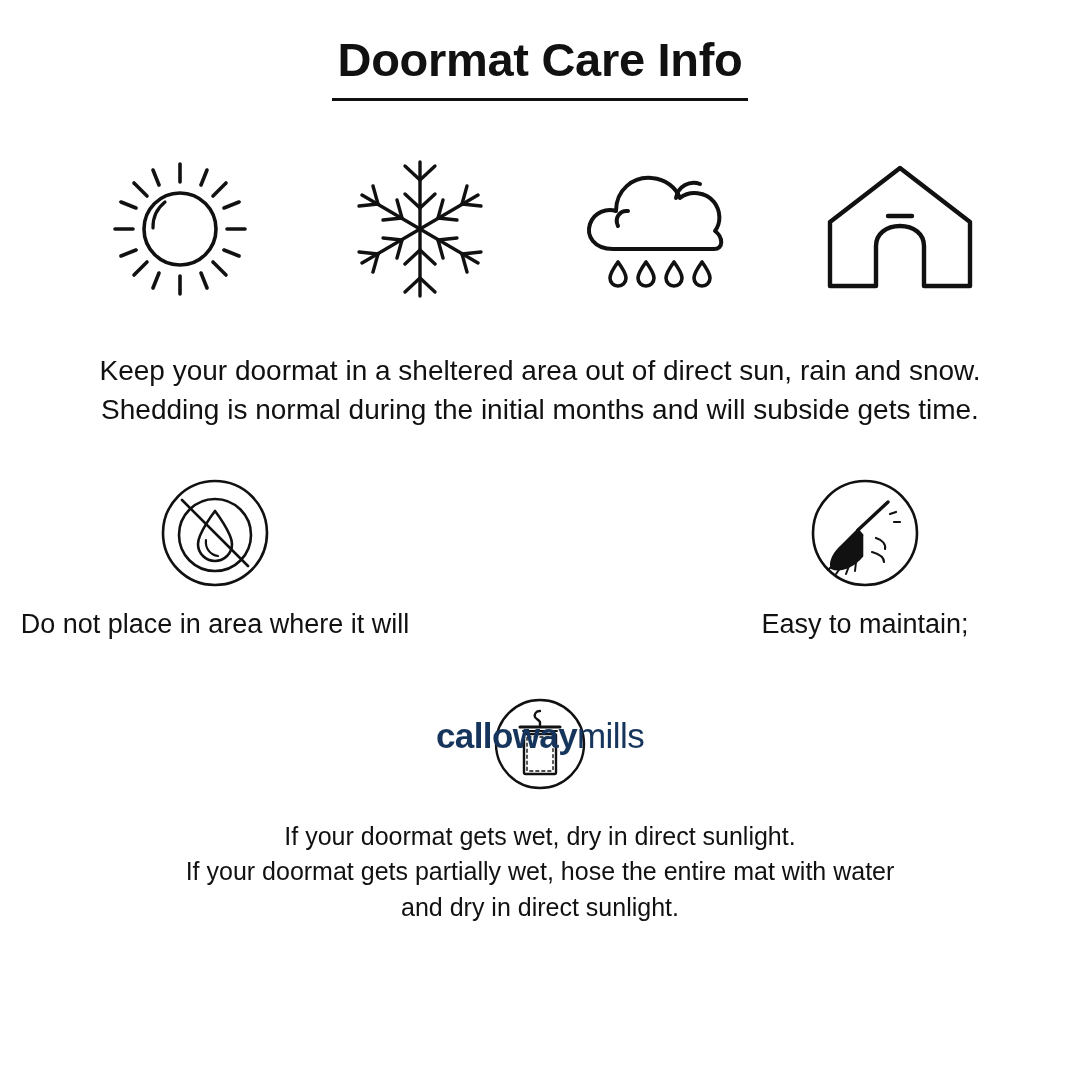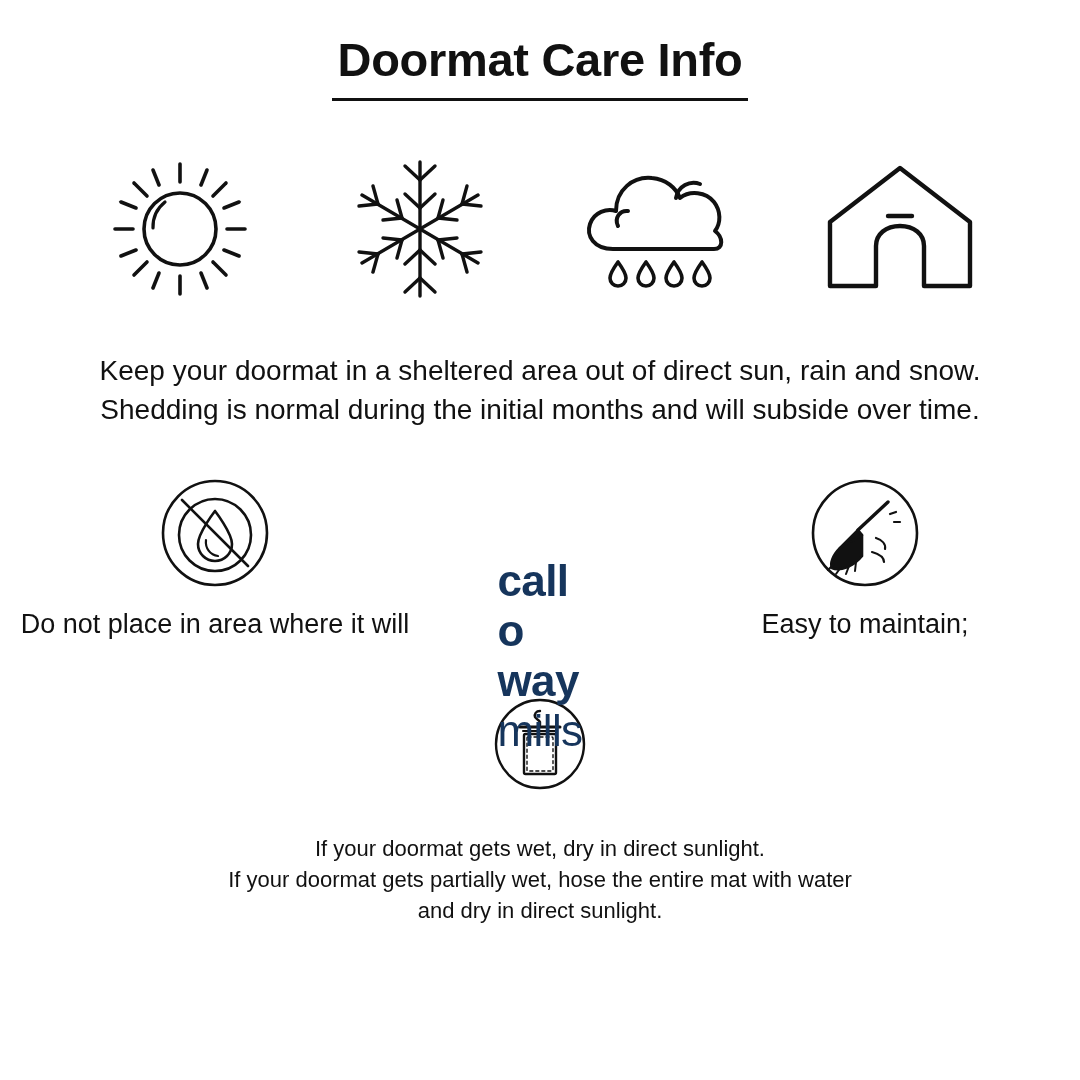--- a/index.html
+++ b/index.html
@@ -101,47 +101,46 @@
   }
 
   
   .bottom-section {
     margin-top: 46px;
     display: flex;
     flex-direction: column;
     align-items: center;
   }
   .bottom-caption {
-    margin-top: 34px;
+    margin-top: 20px;
     text-align: center;
-    font-size: 22px;
+    font-size: 25px;
     line-height: 1.42;
   }
   .bottom-caption .line {
     display: block;
     white-space: nowrap;
   }
 
   
   .logo-wrap {
     position: absolute;
     left: 0;
     right: 0;
     bottom: 44px;
     display: flex;
     justify-content: center;
     align-items: center;
   }
   .logo {
-    font-size: 44px;
+    font-size: 35px;
     font-weight: bold;
     letter-spacing: -0.6px;
     display: flex;
     align-items: baseline;
-    flex-direction: column;
   }
   .logo .part-a { color: #16355c; }
   .logo .part-b { color: #16355c; font-weight: normal; }
   .logo-dot-holder {
     position: relative;
     display: inline-block;
   }
 
   svg { display: block; }
 </style>
@@ -244,21 +243,21 @@
           <path d="M10 68 L80 14 L150 68 L150 132 L104 132 L104 92 C104 80 94 72 80 72 C66 72 56 80 56 92 L56 132 L10 132 Z"></path>
           <line x1="68" y1="62" x2="92" y2="62"></line>
         </svg>
       </span>
     </div>
 
   </div>
 
   <div class="main-paragraph">
     <span class="line">Keep your doormat in a sheltered area out of direct sun, rain and snow.</span>
-    <span class="line">Shedding is normal during the initial months and will subside over time.</span>
+    <span class="line">Shedding is normal during the initial months and will subside gets time.</span>
   </div>
 
   <div class="two-col">
 
     <div class="col">
       <div class="circle-icon">
         <svg width="110" height="110" viewBox="0 0 110 110" fill="none" stroke="#111" stroke-width="2.6" stroke-linecap="round" stroke-linejoin="round">
           <circle cx="55" cy="55" r="52"></circle>
           <circle cx="55" cy="57" r="36"></circle>
           <path d="M55 33 C55 33 38 55 38 66 a17 17 0 0 0 34 0 C72 55 55 33 55 33 Z"></path>

